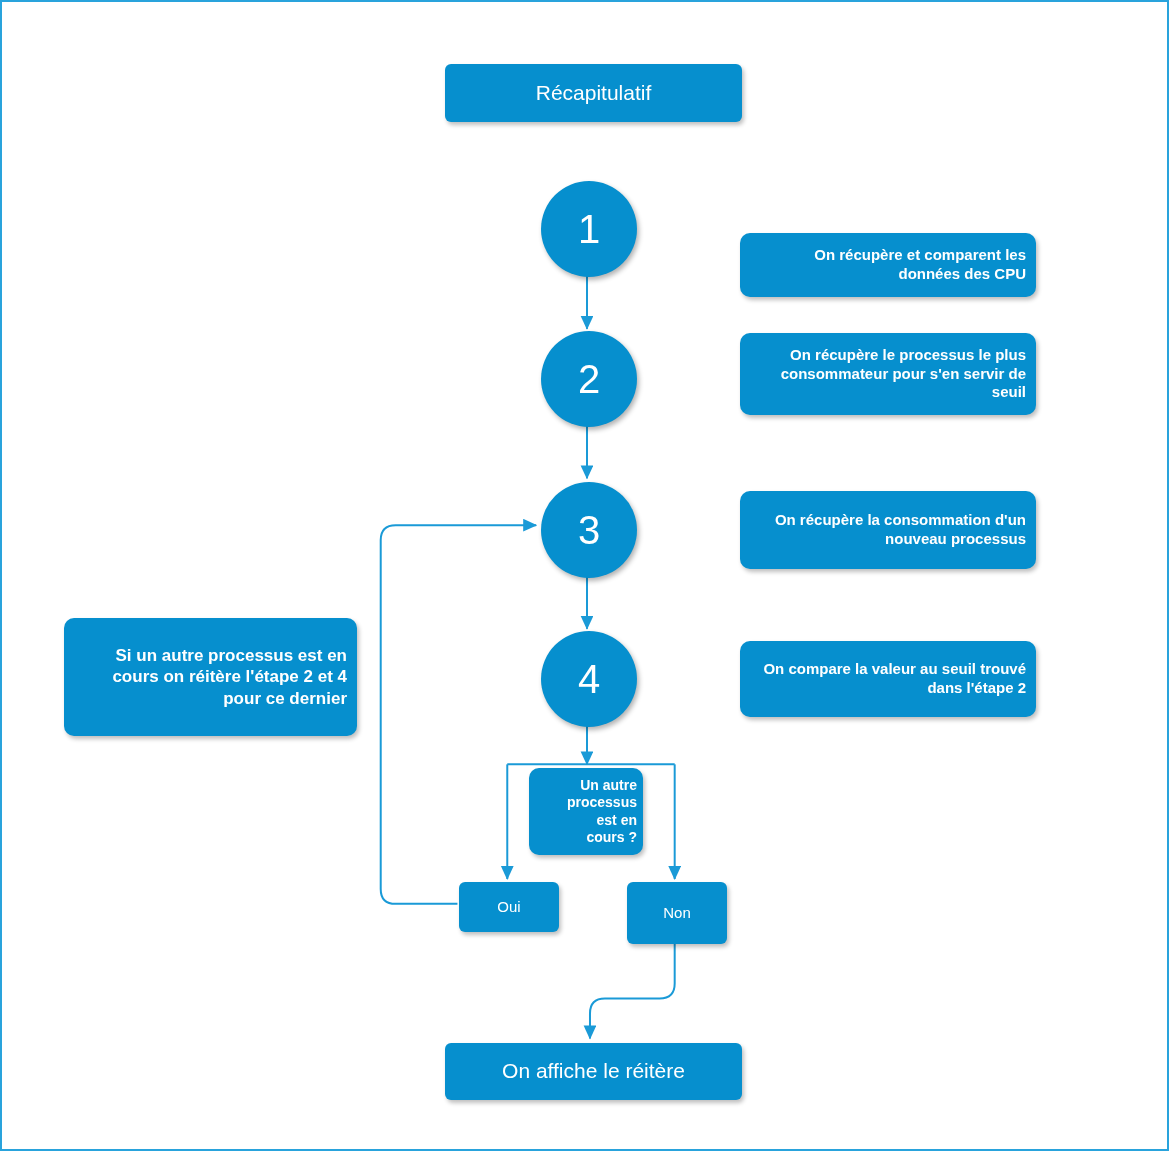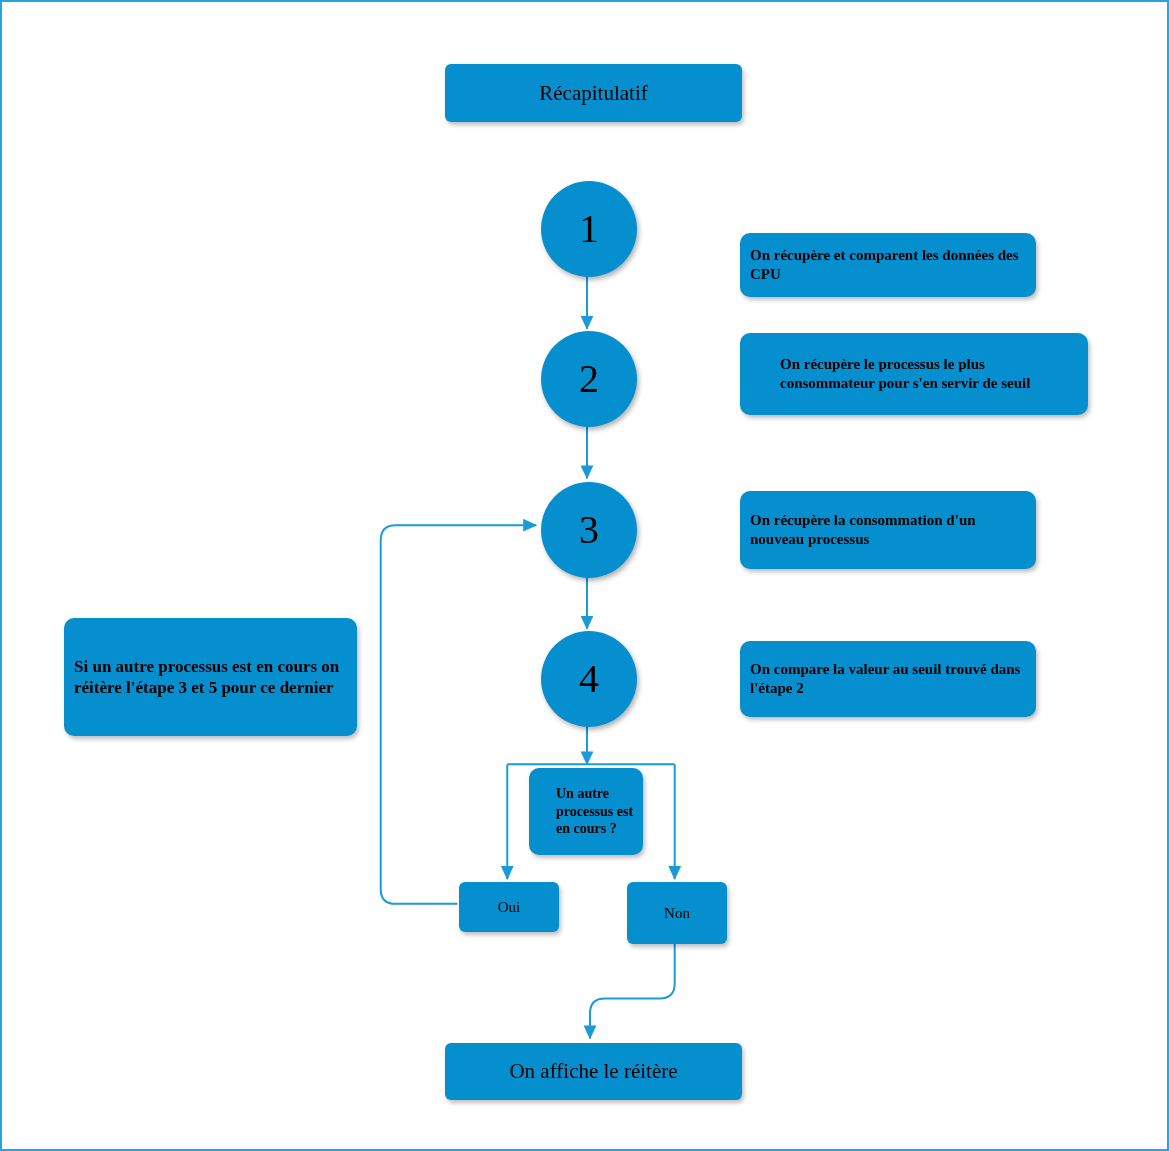--- a/index.html
+++ b/index.html
@@ -14,29 +14,28 @@
     background: #ffffff;
     border: 2px solid #29a3dc;
     box-sizing: border-box;
     font-family: "Liberation Sans", sans-serif;
     overflow: hidden;
   }
   .node {
     position: absolute;
     box-sizing: border-box;
     background: #068fce;
-    color: #000000;
+    color: #ffffff;
     display: flex;
     align-items: center;
     justify-content: center;
-    text-align: left;
+    text-align: right;
     border-radius: 8px;
     box-shadow: 2px 3px 4px rgba(0,0,0,0.25);
     line-height: 1.25;
-    font-family: Liberation Serif, serif;
   }
   .title-node {
     font-size: 21px;
     border-radius: 6px;
   }
   .circle {
     border-radius: 50%;
     font-size: 40px;
     box-shadow: 2px 3px 5px rgba(0,0,0,0.3);
   }
@@ -94,29 +93,29 @@
       <path d="M507,765 L675,765"></path>
     </g>
   </svg>
 
   <div class="node title-node" style="left:443px; top:62px; width:297px; height:58px;">Récapitulatif</div>
 
   <div class="node circle" style="left:539px; top:179px; width:96px; height:96px;">1</div>
   <div class="node note" style="left:738px; top:194px; width:296px; height:64px;margin-top:37px;">On récupère et comparent les données des CPU</div>
 
   <div class="node circle" style="left:539px; top:329px; width:96px; height:96px;">2</div>
-  <div class="node note" style="left:738px; top:331px; width:348px; height:82px;padding-left:40px;">On récupère le processus le plus consommateur pour s'en servir de seuil</div>
+  <div class="node note" style="left:738px; top:331px; width:296px; height:82px;padding-left:40px;">On récupère le processus le plus consommateur pour s'en servir de seuil</div>
 
   <div class="node circle" style="left:539px; top:480px; width:96px; height:96px;">3</div>
   <div class="node note" style="left:738px; top:489px; width:296px; height:78px;">On récupère la consommation d'un nouveau processus</div>
 
   <div class="node circle" style="left:539px; top:629px; width:96px; height:96px;">4</div>
   <div class="node note" style="left:738px; top:639px; width:296px; height:76px;">On compare la valeur au seuil trouvé dans l'étape 2</div>
 
-  <div class="node note" style="left:62px; top:616px; width:293px; height:118px; font-size:17px;">Si un autre processus est en cours on réitère l'étape 3 et 5 pour ce dernier</div>
+  <div class="node note" style="left:62px; top:616px; width:293px; height:118px; font-size:17px;">Si un autre processus est en cours on réitère l'étape 2 et 4 pour ce dernier</div>
 
   <div class="node small-box" style="left:527px; top:766px; width:114px; height:87px;padding-left:27px;">Un autre processus est en cours ?</div>
 
   <div class="node branch-box" style="left:457px; top:880px; width:100px; height:50px;">Oui</div>
 
   <div class="node branch-box" style="left:625px; top:880px; width:100px; height:62px;">Non</div>
 
   <div class="node result-node" style="left:443px; top:1041px; width:297px; height:57px;">On affiche le réitère</div>
 
 </div>

